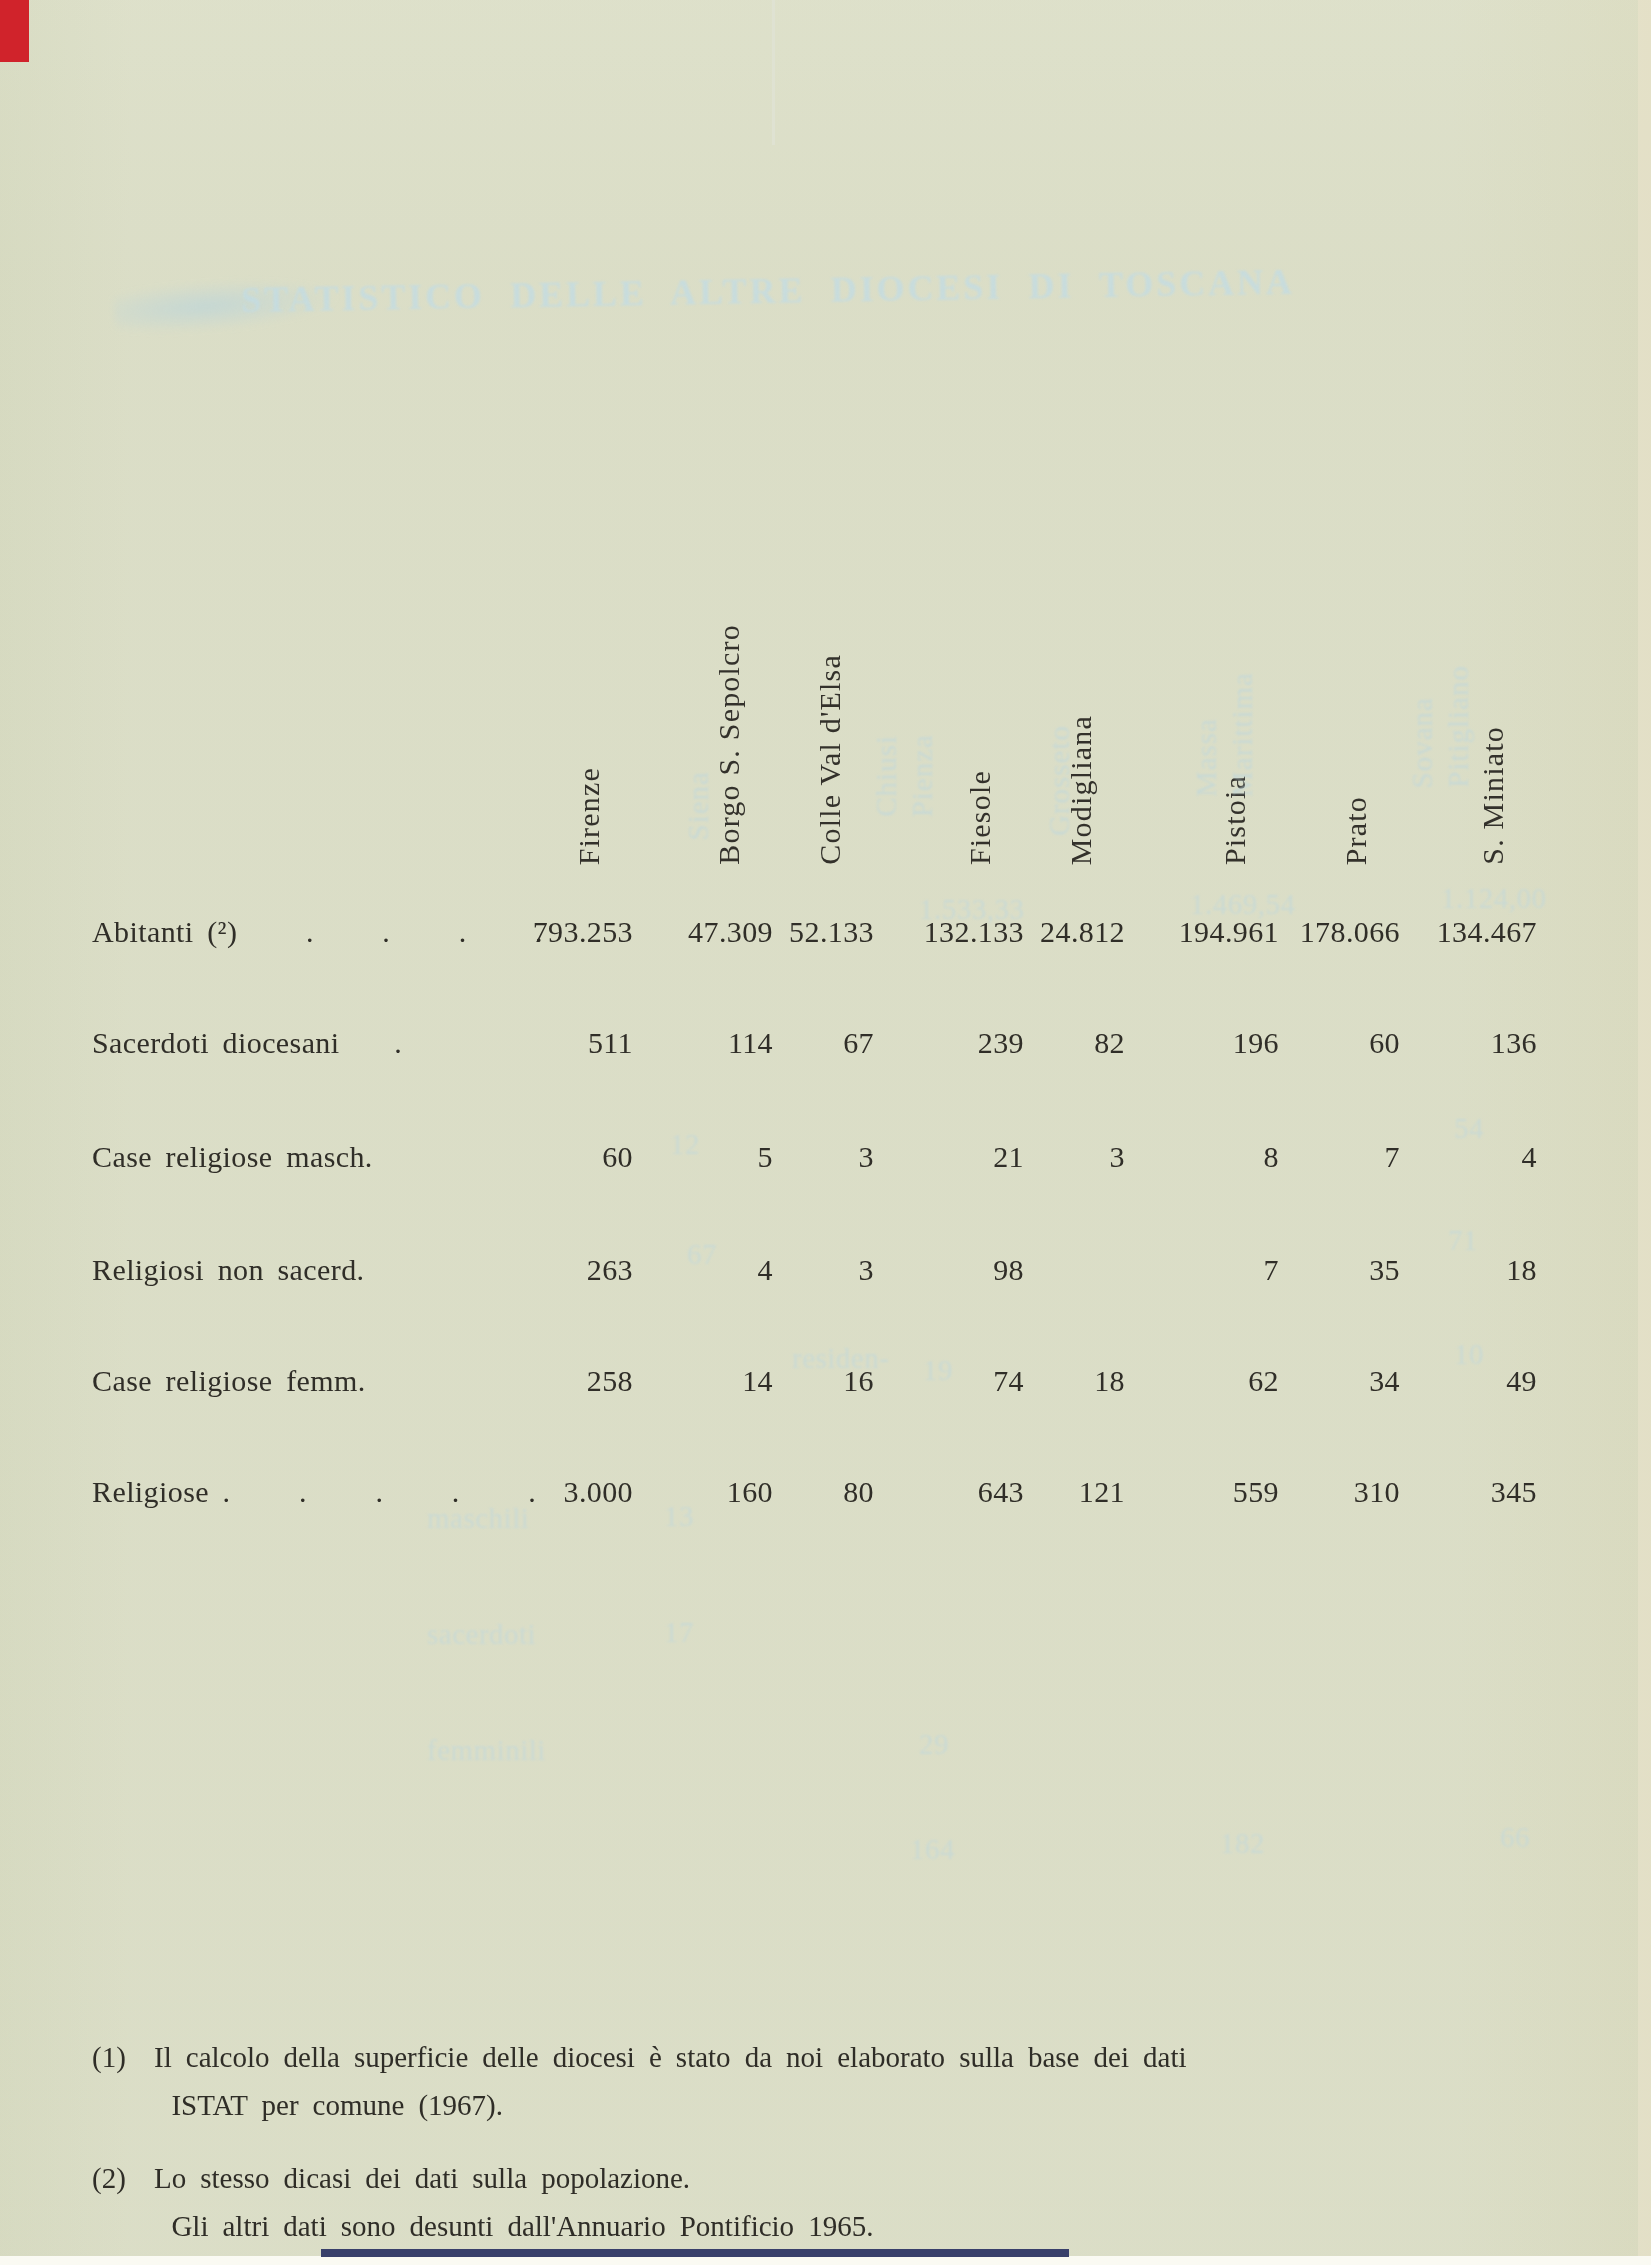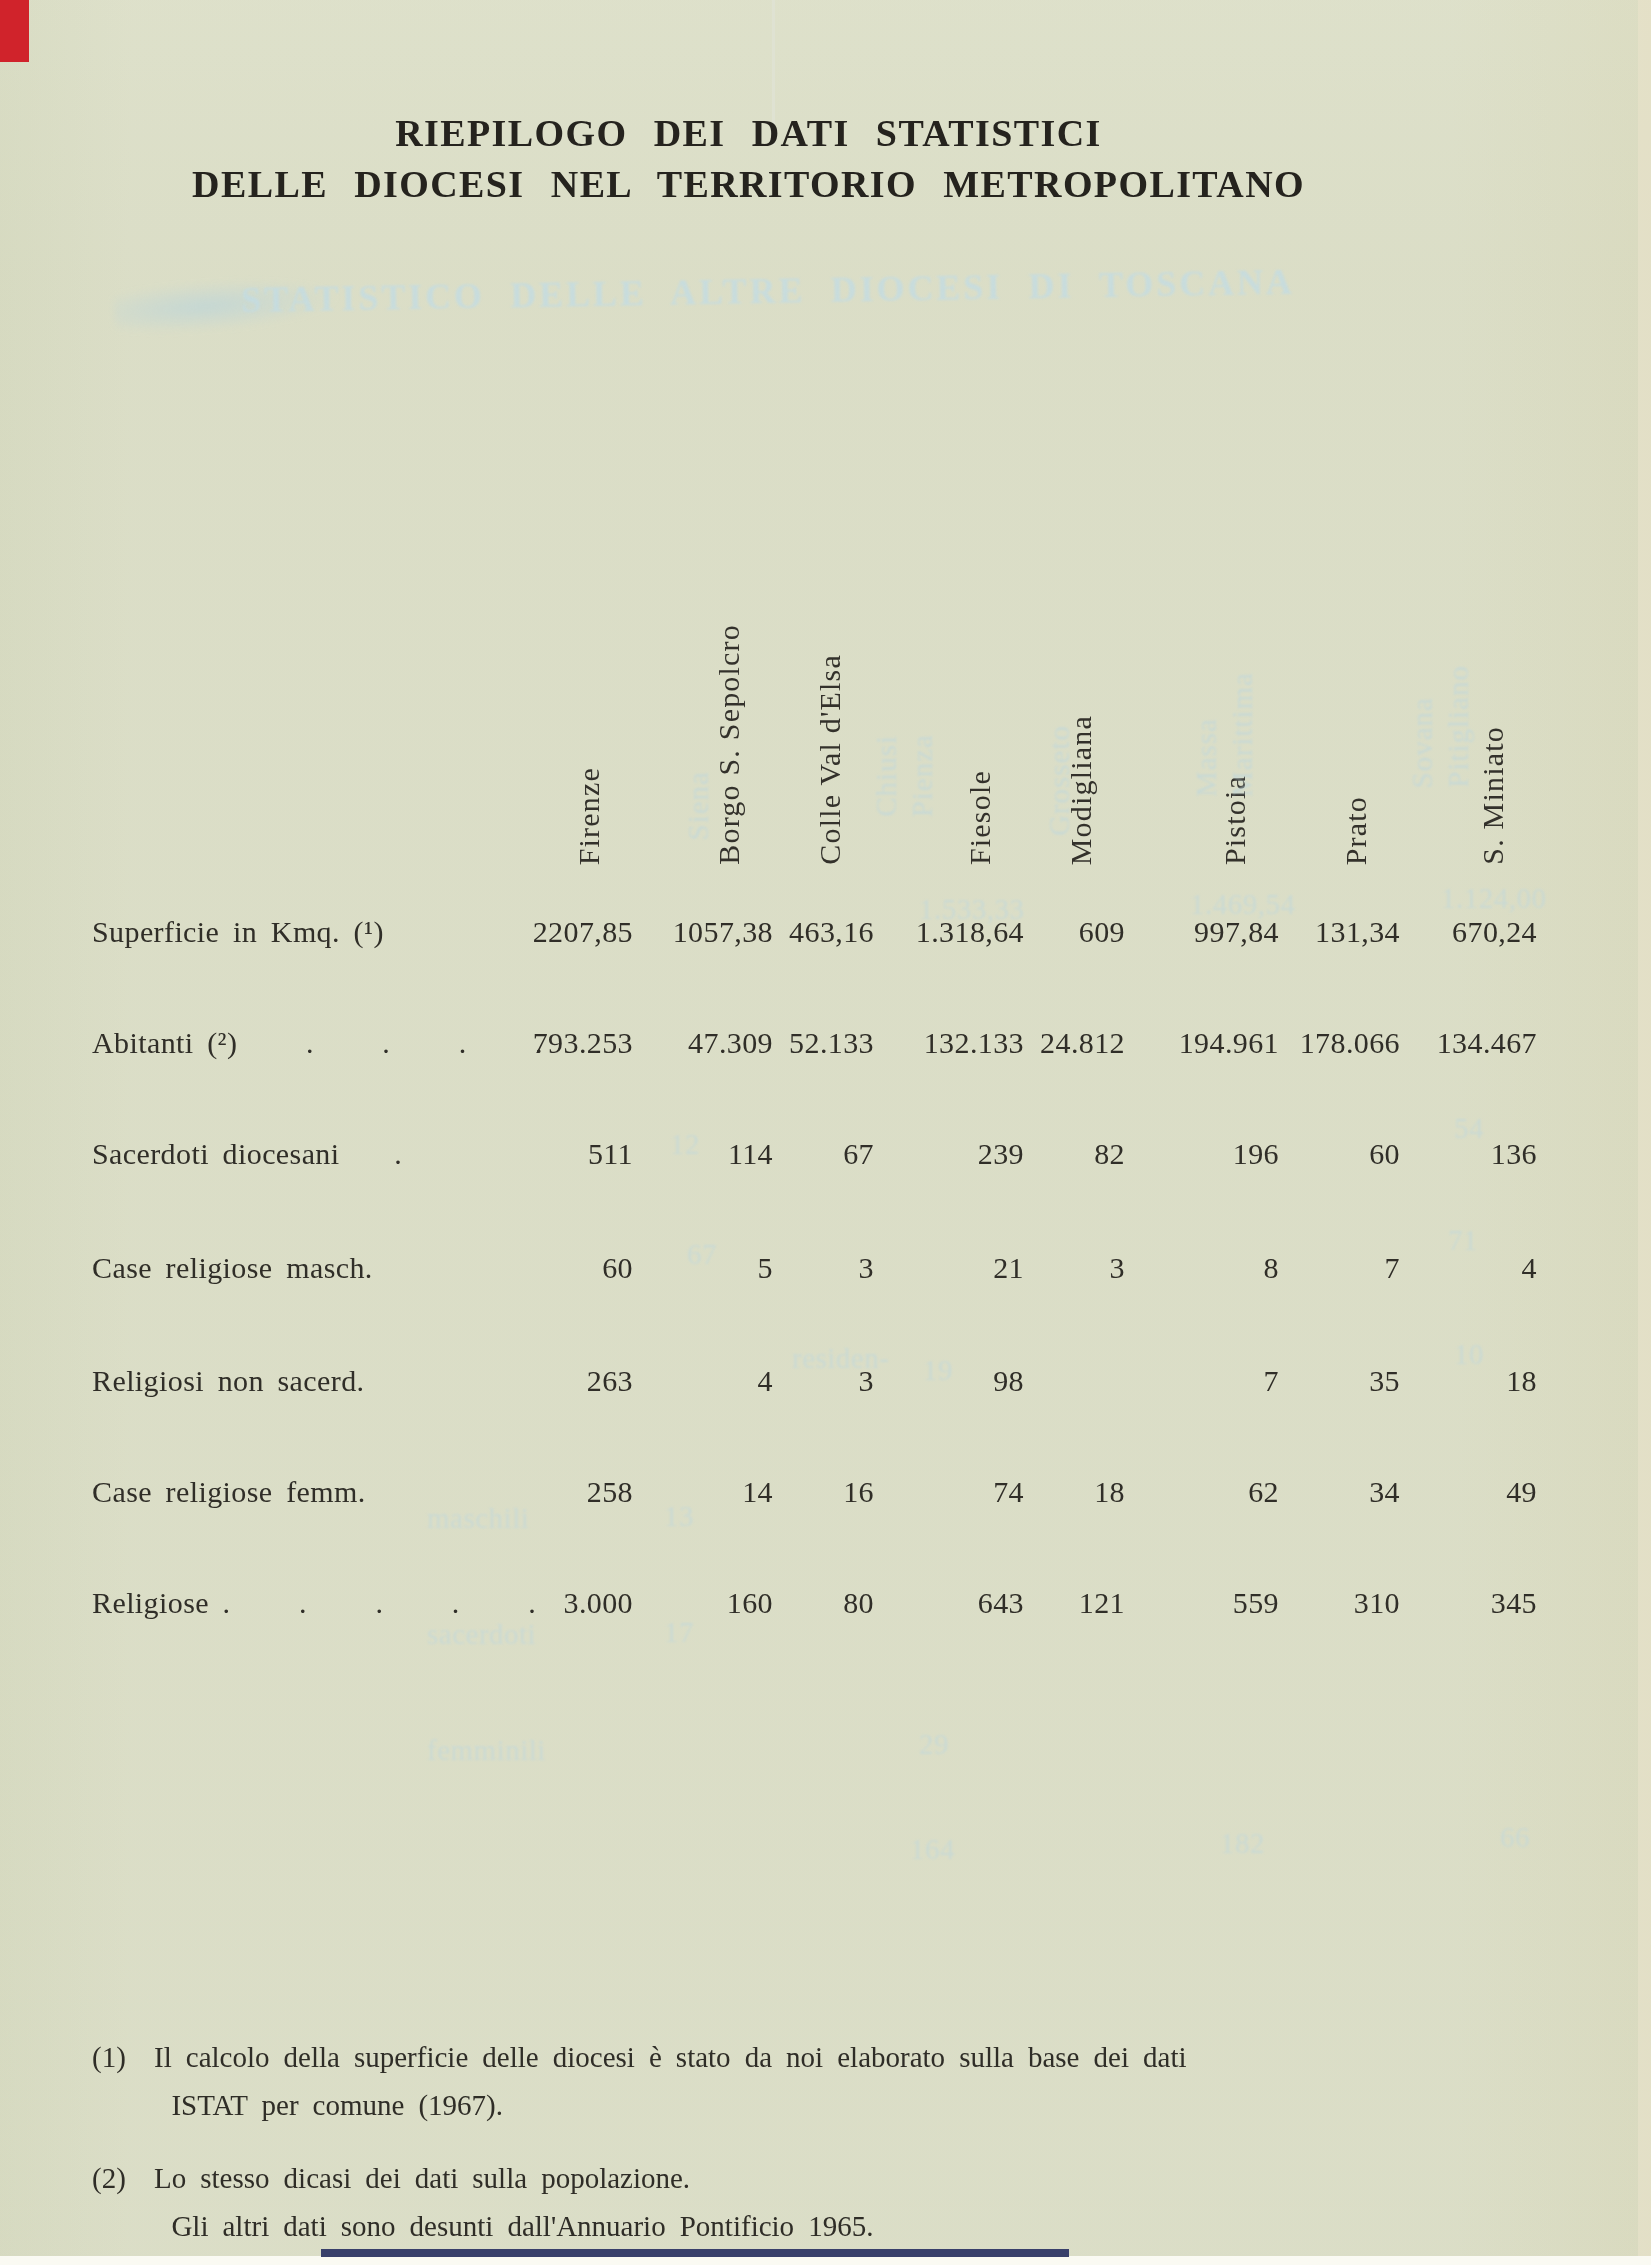--- a/index.html
+++ b/index.html
@@ -78,24 +78,20 @@
 <body>
 
 <div class="page">
 
   <div class="red-mark"></div>
   <div class="crease"></div>
   <div class="edge-right"></div>
   <div class="edge-bottom"></div>
   <div class="blue-line"></div>
 
-  <div class="title">
-    <div>RIEPILOGO DEI DATI STATISTICI</div>
-    <div>DELLE DIOCESI NEL TERRITORIO METROPOLITANO</div>
-  </div>
 
   <div class="ghost-smudge"></div>
   <div class="ghost-title">STATISTICO DELLE ALTRE DIOCESI DI TOSCANA</div>
 
   <div class="table-wrap">
     <table>
       <colgroup>
         <col style="width:348px">
           <col style="width:193px">
           <col style="width:140px">
@@ -113,33 +109,20 @@
           <th><span class="vlabel">Borgo S. Sepolcro</span></th>
           <th><span class="vlabel">Colle Val d'Elsa</span></th>
           <th><span class="vlabel">Fiesole</span></th>
           <th><span class="vlabel">Modigliana</span></th>
           <th><span class="vlabel">Pistoia</span></th>
           <th><span class="vlabel">Prato</span></th>
           <th><span class="vlabel">S. Miniato</span></th>
         </tr>
       </thead>
       <tbody>
-        <tr style="height:111px">
-          <td class="lbl">
-              <span class="lbl1">Superficie in Kmq. (¹)</span>
-            </td>
-          <td class="num">2207,85</td>
-          <td class="num">1057,38</td>
-          <td class="num">463,16</td>
-          <td class="num">1.318,64</td>
-          <td class="num">609</td>
-          <td class="num">997,84</td>
-          <td class="num">131,34</td>
-          <td class="num">670,24</td>
-        </tr>
         <tr style="height:111px">
           <td class="lbl">
               <span class="lbl1">Abitanti (²)     .     .     .     .</span>
             </td>
           <td class="num">793.253</td>
           <td class="num">47.309</td>
           <td class="num">52.133</td>
           <td class="num">132.133</td>
           <td class="num">24.812</td>
           <td class="num">194.961</td>

